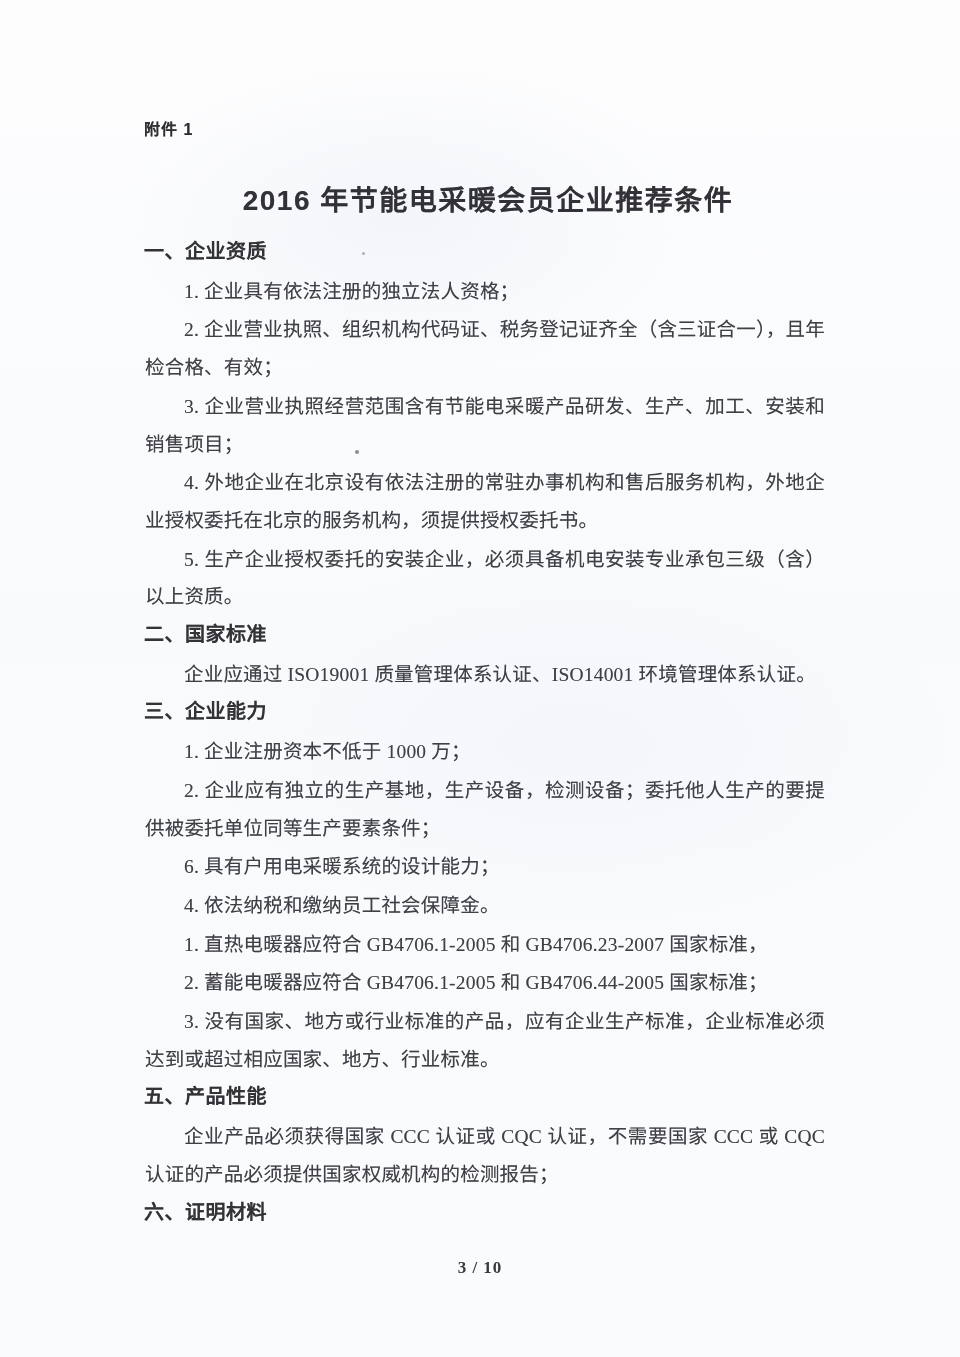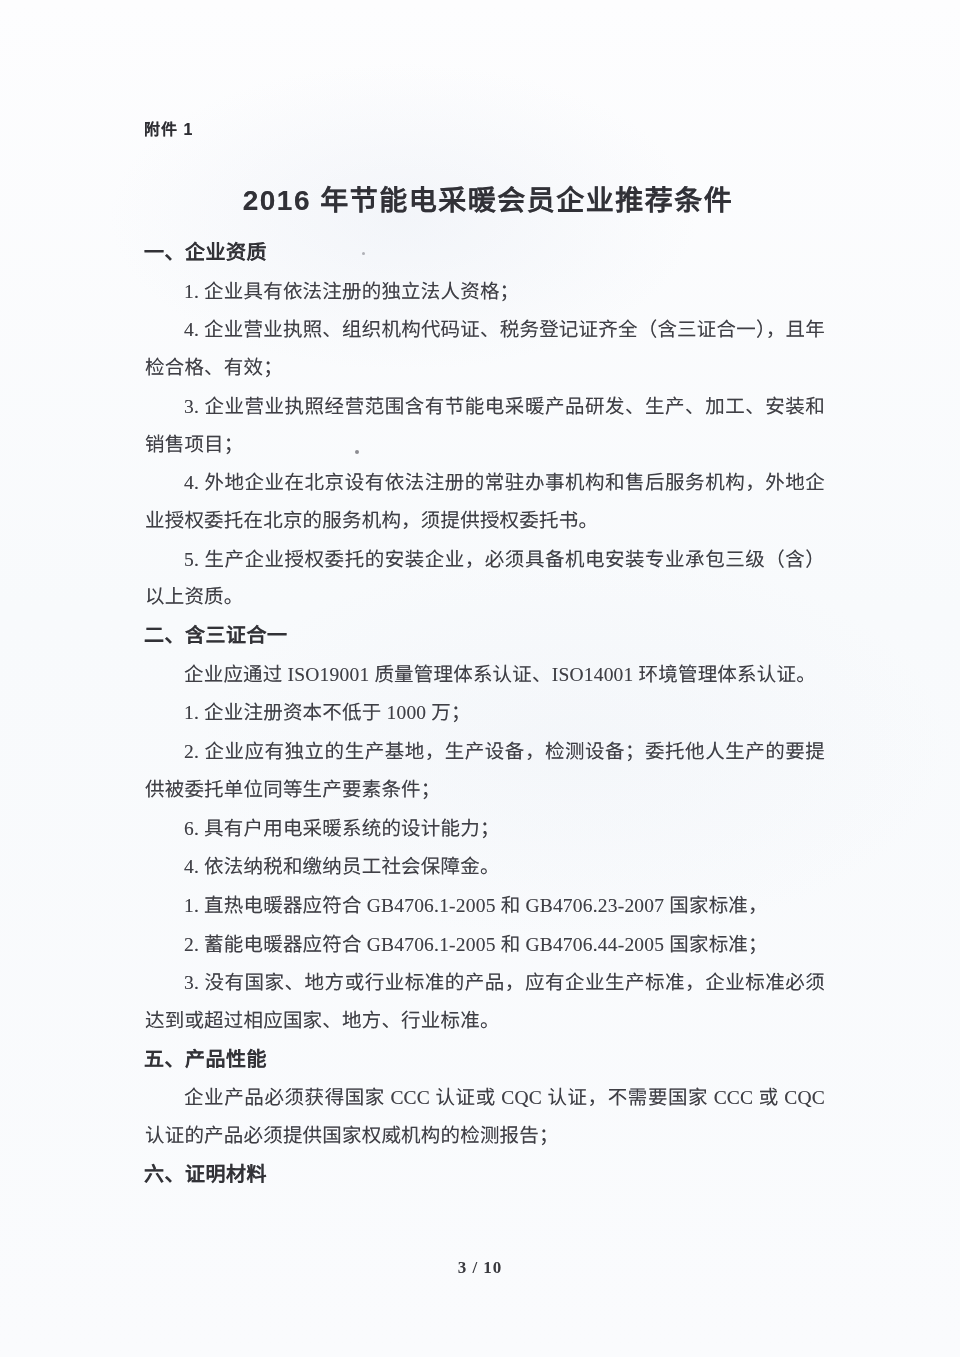--- a/index.html
+++ b/index.html
@@ -45,21 +45,21 @@
     text-shadow: 0 0 0.6px rgba(49,49,55,0.5);
   }
   .content {
     position: absolute;
     left: 144px;
     top: 234px;
     width: 682px;
   }
   .section { margin: 0; }
   .section-heading {
-    font-family: Liberation Sans, sans-serif;
+    font-family: Liberation Mono, monospace;
     font-weight: 700;
     font-size: 20px;
     line-height: 37.7px;
     color: #323237;
     letter-spacing: 0.5px;
     text-shadow: 0 0 0.5px rgba(50,50,55,0.45);
   }
   .para {
     margin: 1px;
     text-indent: 2em;
@@ -97,32 +97,33 @@
 
   <div class="attachment-label">附件 1</div>
 
   <h1 class="doc-title">2016 年节能电采暖会员企业推荐条件</h1>
 
   <div class="content">
 
     <div class="section">
       <div class="section-heading">一、企业资质</div>
       <p class="para">1. 企业具有依法注册的独立法人资格；</p>
-      <p class="para">4. 企业营业执照、组织机构代码证、税务登记证齐全（含三证合一），且年检合格、有效；</p>
+      <p class="para">2. 企业营业执照、组织机构代码证、税务登记证齐全（含三证合一），且年检合格、有效；</p>
       <p class="para">3. 企业营业执照经营范围含有节能电采暖产品研发、生产、加工、安装和销售项目；</p>
       <p class="para">4. 外地企业在北京设有依法注册的常驻办事机构和售后服务机构，外地企业授权委托在北京的服务机构，须提供授权委托书。</p>
       <p class="para">5. 生产企业授权委托的安装企业，必须具备机电安装专业承包三级（含）以上资质。</p>
     </div>
 
     <div class="section">
-      <div class="section-heading">二、含三证合一</div>
+      <div class="section-heading">二、国家标准</div>
       <p class="para">企业应通过 ISO19001 质量管理体系认证、ISO14001 环境管理体系认证。</p>
     </div>
 
     <div class="section">
+      <div class="section-heading">三、企业能力</div>
       <p class="para">1. 企业注册资本不低于 1000 万；</p>
       <p class="para">2. 企业应有独立的生产基地，生产设备，检测设备；委托他人生产的要提供被委托单位同等生产要素条件；</p>
       <p class="para">6. 具有户用电采暖系统的设计能力；</p>
       <p class="para">4. 依法纳税和缴纳员工社会保障金。</p>
     </div>
 
     <div class="section">
       <p class="para">1. 直热电暖器应符合 GB4706.1-2005 和 GB4706.23-2007 国家标准，</p>
       <p class="para">2. 蓄能电暖器应符合 GB4706.1-2005 和 GB4706.44-2005 国家标准；</p>
       <p class="para">3. 没有国家、地方或行业标准的产品，应有企业生产标准，企业标准必须达到或超过相应国家、地方、行业标准。</p>

